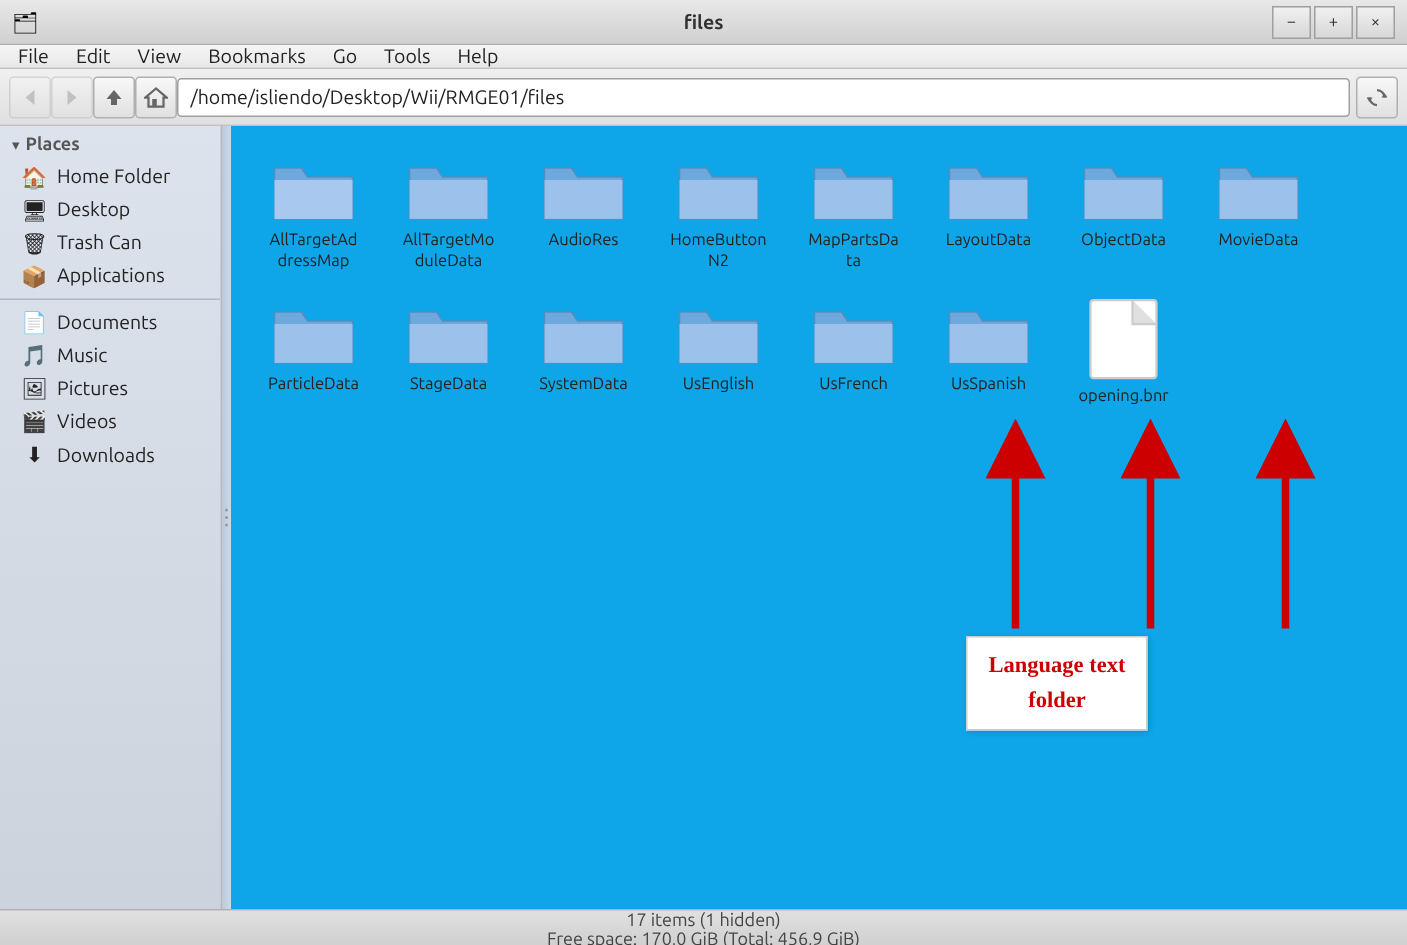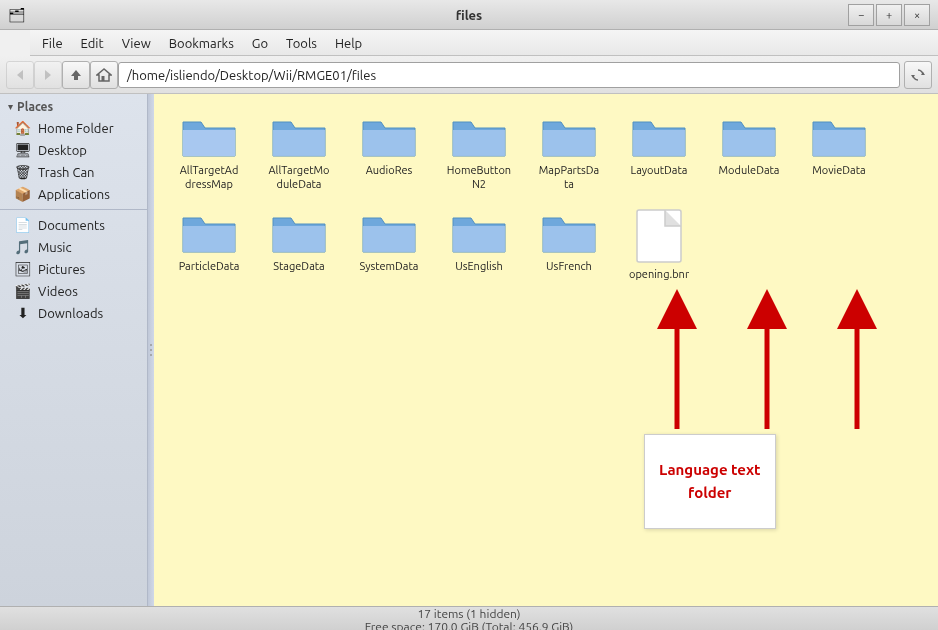--- a/index.html
+++ b/index.html
@@ -20,27 +20,26 @@
     .title-bar-controls { display: flex; gap: 2px; }
     .title-btn {
       width: 26px; height: 22px; background: linear-gradient(to bottom, #f0f0f0, #d8d8d8);
       border: 1px solid #a0a0a0; display: flex; align-items: center; justify-content: center;
       font-size: 11px; cursor: pointer; color: #333;
     }
 
     
     .menu-bar {
       background: linear-gradient(to bottom, #f5f5f5, #e8e8e8);
-      height: 26px;
+      height: 16px;
       display: flex;
       align-items: center;
       padding: 0 4px;
       border-bottom: 1px solid #c0c0c0;
       gap: 2px;
-      margin-left: 30px;
     }
     .menu-item {
       padding: 3px 8px;
       cursor: pointer;
       border-radius: 3px;
       font-size: 13px;
       color: #222;
     }
 
     
@@ -119,21 +118,21 @@
       width: 6px;
       background: linear-gradient(to right, #c0c8d8, #d0d8e8);
       cursor: col-resize;
       display: flex; flex-direction: column; justify-content: center; align-items: center; gap: 3px;
     }
     .resize-dot { width: 2px; height: 2px; background: #999; border-radius: 50%; }
 
     
     .file-area {
       flex: 1;
-      background: #fef9c3;
+      background: #0ea5e9;
       overflow: auto;
       padding: 10px;
       position: relative;
     }
     .file-grid {
       display: flex;
       flex-wrap: wrap;
       gap: 0;
       align-content: flex-start;
     }
@@ -365,21 +364,21 @@
         <div class="file-name">LayoutData</div>
       </div>
 
       <div class="file-item">
         <div class="folder-icon">
           <svg viewBox="0 0 56 48" xmlns="http://www.w3.org/2000/svg">
             <path d="M2,10 L2,44 L54,44 L54,16 L24,16 L20,10 Z" fill="#6fa8dc" stroke="#5090c0" stroke-width="1"></path>
             <path d="M2,18 L54,18 L54,44 L2,44 Z" fill="#a8c8f0" opacity="0.8"></path>
           </svg>
         </div>
-        <div class="file-name">ModuleData</div>
+        <div class="file-name">ObjectData</div>
       </div>
 
       <div class="file-item">
         <div class="folder-icon">
           <svg viewBox="0 0 56 48" xmlns="http://www.w3.org/2000/svg">
             <path d="M2,10 L2,44 L54,44 L54,16 L24,16 L20,10 Z" fill="#6fa8dc" stroke="#5090c0" stroke-width="1"></path>
             <path d="M2,18 L54,18 L54,44 L2,44 Z" fill="#a8c8f0" opacity="0.8"></path>
           </svg>
         </div>
         <div class="file-name">MovieData</div>
@@ -429,20 +428,29 @@
       <div class="file-item">
         <div class="folder-icon">
           <svg viewBox="0 0 56 48" xmlns="http://www.w3.org/2000/svg">
             <path d="M2,10 L2,44 L54,44 L54,16 L24,16 L20,10 Z" fill="#6fa8dc" stroke="#5090c0" stroke-width="1"></path>
             <path d="M2,18 L54,18 L54,44 L2,44 Z" fill="#a8c8f0" opacity="0.8"></path>
           </svg>
         </div>
         <div class="file-name">UsFrench</div>
       </div>
 
+      <div class="file-item">
+        <div class="folder-icon">
+          <svg viewBox="0 0 56 48" xmlns="http://www.w3.org/2000/svg">
+            <path d="M2,10 L2,44 L54,44 L54,16 L24,16 L20,10 Z" fill="#6fa8dc" stroke="#5090c0" stroke-width="1"></path>
+            <path d="M2,18 L54,18 L54,44 L2,44 Z" fill="#a8c8f0" opacity="0.8"></path>
+          </svg>
+        </div>
+        <div class="file-name">UsSpanish</div>
+      </div>
 
       <div class="file-item">
         <div class="file-icon">
           <svg viewBox="0 0 48 56" xmlns="http://www.w3.org/2000/svg">
             <rect x="2" y="2" width="44" height="52" rx="2" fill="white" stroke="#ccc" stroke-width="1.5"></rect>
             <path d="M30,2 L46,18 L30,18 Z" fill="#e0e0e0"></path>
             <path d="M30,2 L30,18 L46,18" fill="none" stroke="#ccc" stroke-width="1.5"></path>
           </svg>
         </div>
         <div class="file-name">opening.bnr</div>
@@ -464,27 +472,28 @@
 
       <line x1="703" y1="335" x2="703" y2="215" stroke="#cc0000" stroke-width="5" marker-end="url(#arrowhead)"></line>
     </svg>
 
     <div style="
       position: absolute;
       left: 490px;
       top: 340px;
       background: white;
       border: 1px solid #ccc;
-      padding: 24px 14px;
+      padding: 8px 14px;
       text-align: center;
       font-size: 15px;
       font-weight: bold;
       color: #cc0000;
       box-shadow: 1px 1px 4px rgba(0,0,0,0.15);
       line-height: 1.5;
+      font-family: Liberation Serif, serif;
     ">Language text<br>folder</div>
 
   </div>
 </div>
 
 <div class="status-bar">
   <span>17 items (1 hidden)</span>
   <span>Free space: 170,0 GiB (Total: 456,9 GiB)</span>
 </div>
 

